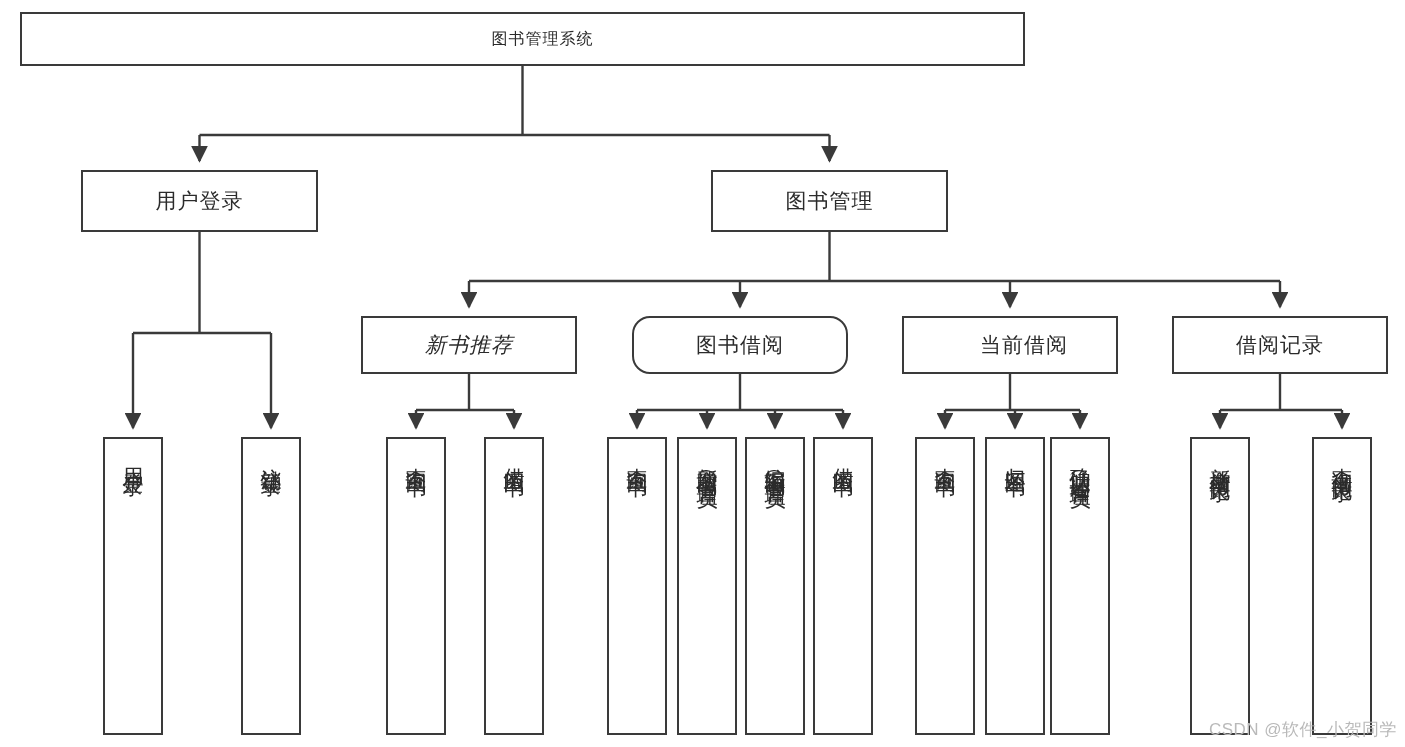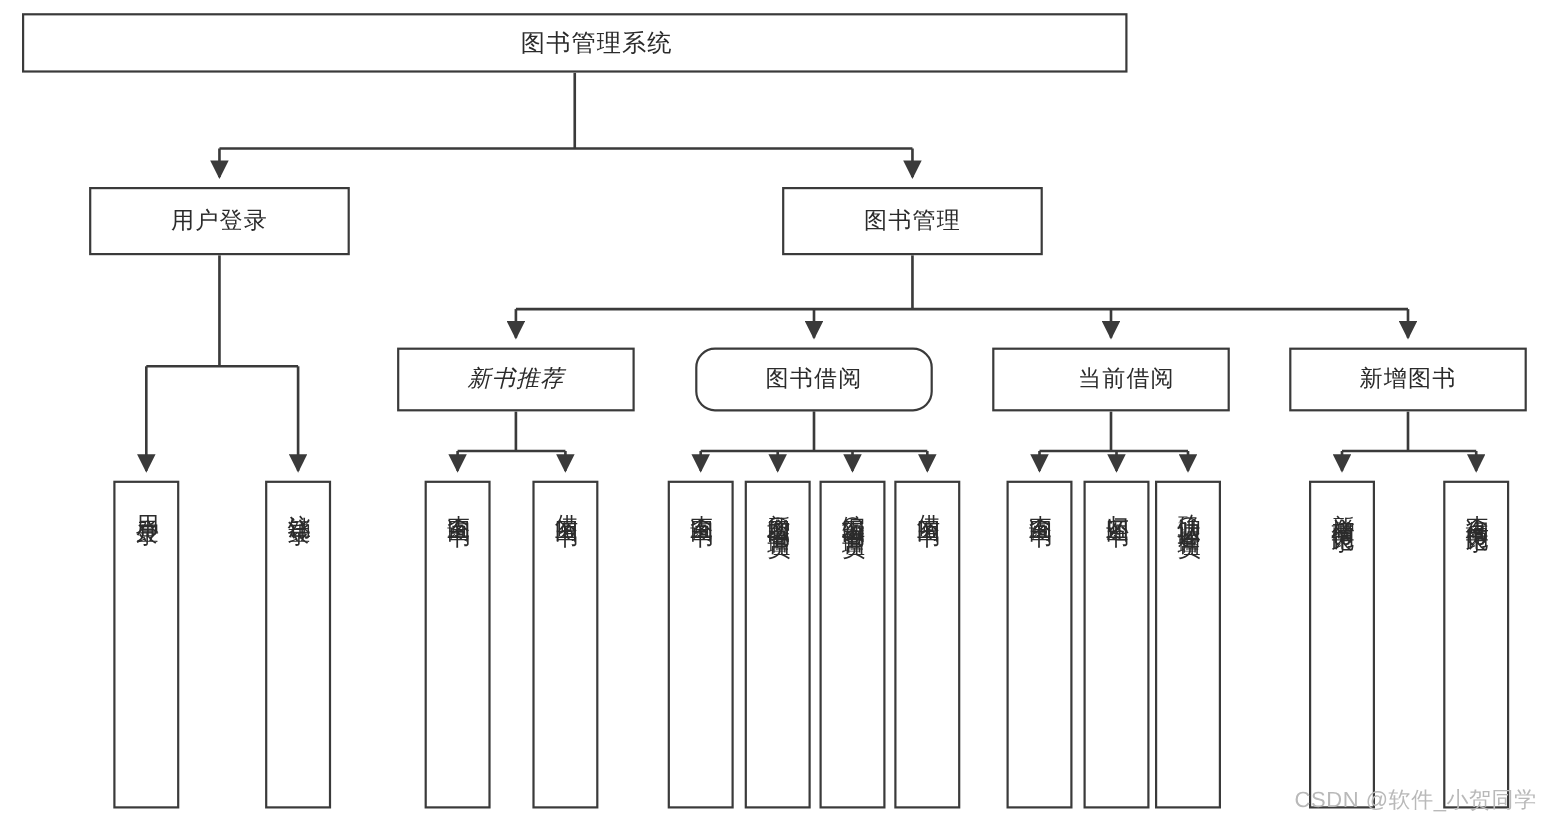--- a/index.html
+++ b/index.html
@@ -48,28 +48,28 @@
     justify-content: center;
     padding-top: 12px;
   }
   .node.v .vtext {
     writing-mode: vertical-rl;
     text-orientation: upright;
     white-space: nowrap;
     letter-spacing: 3px;
   }
   .node.root {
-    font-size: 22px;
+    font-size: 16px;
     padding-left: 40px;
   }
   #watermark {
     position: absolute;
     right: 8px;
     bottom: 6px;
-    font-size: 20px;
+    font-size: 17px;
     color: #b9b9b9;
     letter-spacing: 0.5px;
     white-space: nowrap;
   }
 </style>
 </head>
 <body>
 
 <div id="canvas">
 
@@ -117,21 +117,21 @@
   </svg>
 
   <div class="node h root" style="left: 20px; top: 12px; width: 1005px; height: 54px;">图书管理系统</div>
 
   <div class="node h" style="left: 81px; top: 170px; width: 237px; height: 62px;">用户登录</div>
   <div class="node h" style="left: 711px; top: 170px; width: 237px; height: 62px;">图书管理</div>
 
   <div class="node h" style="left: 361px; top: 316px; width: 216px; height: 58px; font-style: italic;">新书推荐</div>
   <div class="node h" style="left: 632px; top: 316px; width: 216px; height: 58px; border-radius: 18px;">图书借阅</div>
   <div class="node h" style="left: 902px; top: 316px; width: 216px; height: 58px; padding-left: 28px;">当前借阅</div>
-  <div class="node h" style="left: 1172px; top: 316px; width: 216px; height: 58px;">新增图书</div>
+  <div class="node h" style="left: 1172px; top: 316px; width: 216px; height: 58px;">借阅记录</div>
 
   <div class="node v" style="left: 103px; top: 437px; width: 60px; height: 298px;">
     <span class="vtext">用户登录</span>
   </div>
   <div class="node v" style="left: 241px; top: 437px; width: 60px; height: 298px;">
     <span class="vtext">注销登录</span>
   </div>
   <div class="node v" style="left: 386px; top: 437px; width: 60px; height: 298px;">
     <span class="vtext">查询图书</span>
   </div>

